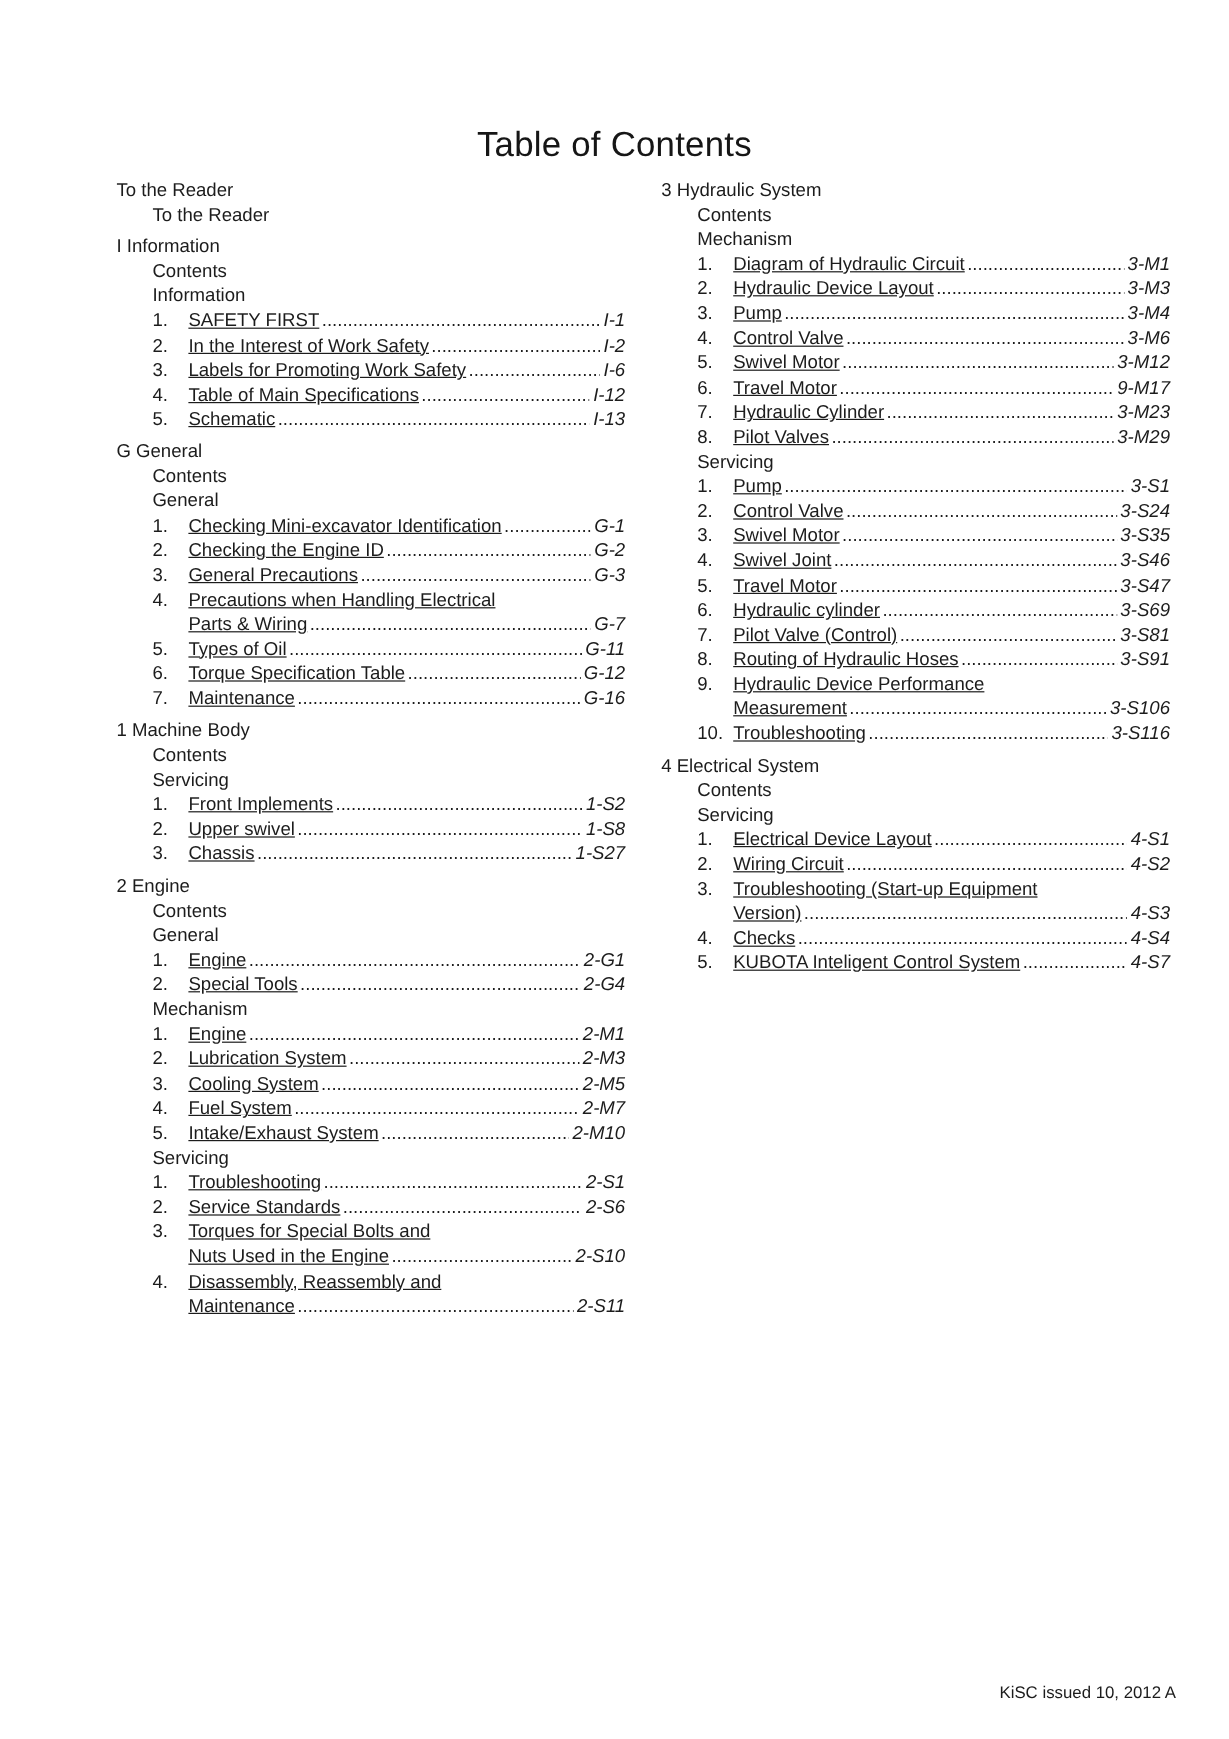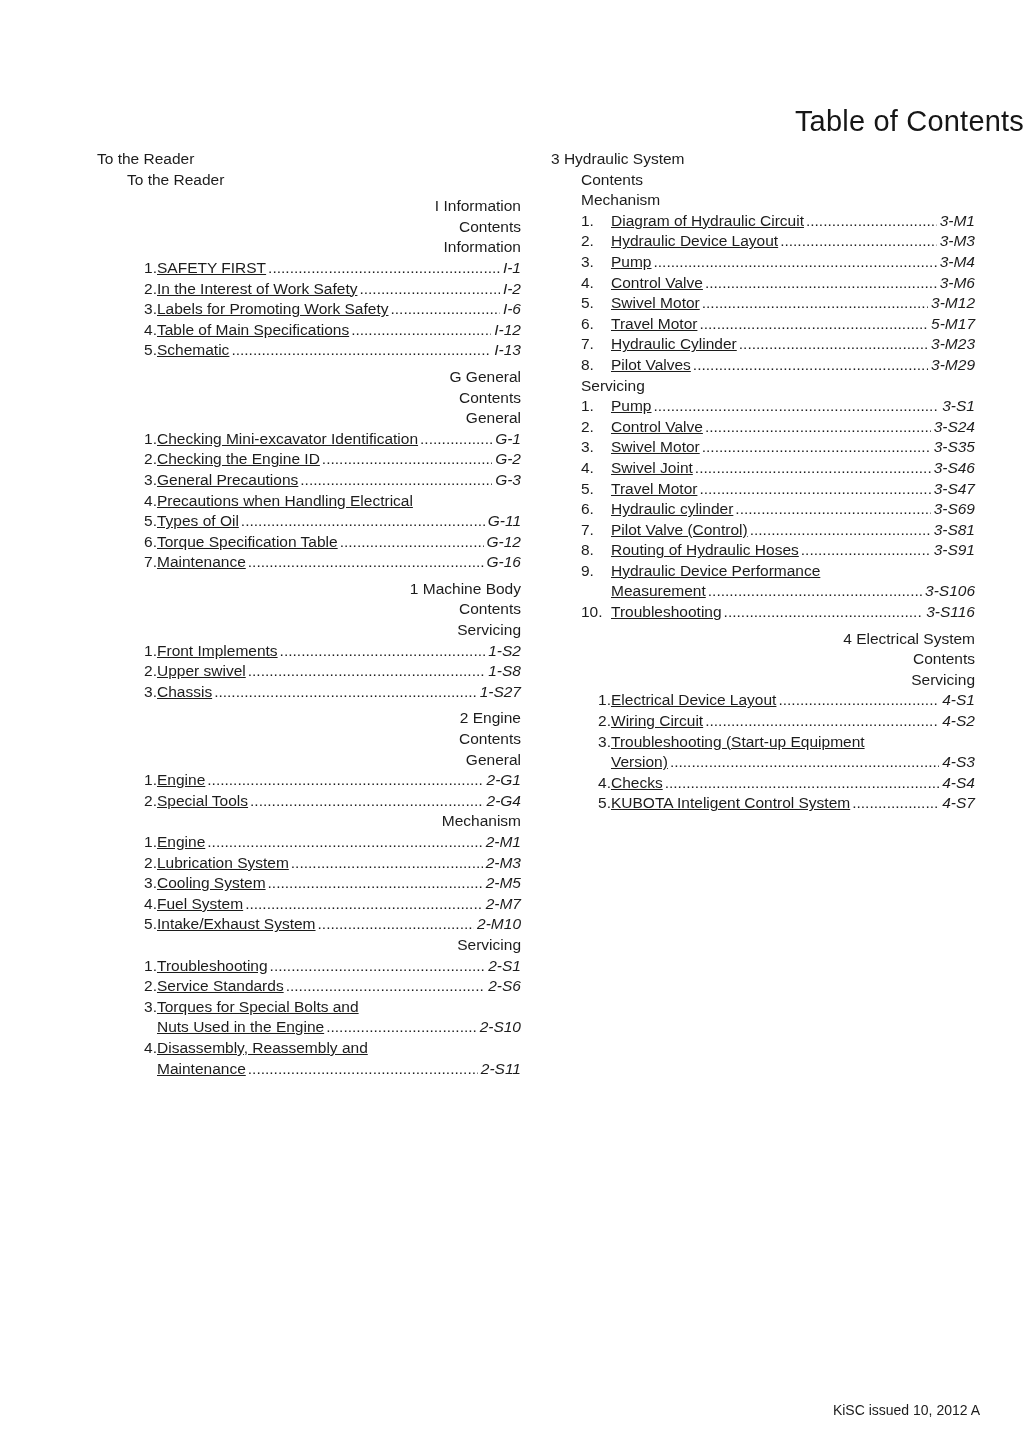--- a/index.html
+++ b/index.html
@@ -5,29 +5,29 @@
   * { margin: 0; padding: 0; box-sizing: border-box; }
   html, body { background: #ffffff; }
   .page {
     width: 1024px; height: 1449px; position: relative;
     background: #ffffff; color: #1c1c1c;
     font-family: "Liberation Sans", sans-serif;
     overflow: hidden; margin: 0 auto;
   }
   .doc-title {
     position: absolute; top: 105px; left: 0; width: 100%;
-    text-align: right; font-size: 29px; font-weight: 400;
+    text-align: center; font-size: 29px; font-weight: 400;
     letter-spacing: 0.2px; color: #161616;
   }
   .columns {
     position: absolute; top: 149px; left: 97px; width: 878px;
     display: flex; gap: 30px;
   }
   .col { flex: 1 1 0; min-width: 0; }
-  .toc-section + .toc-section { margin-top: 6px; text-align: right; }
+  .toc-section + .toc-section { margin-top: 6px; }
   .sec-title, .row { font-size: 15.5px; line-height: 20.6px; font-weight: 400; }
   .sub { padding-left: 30px; }
   .entry { display: flex; align-items: baseline; padding-left: 30px; }
   .num { flex: 0 0 30px; }
   .txt { flex: 0 0 auto; white-space: nowrap; text-decoration: underline; }
   .dots {
     flex: 1 1 auto; min-width: 0; overflow: hidden;
     white-space: nowrap; margin-left: 2px;
   }
   .dots::after {
@@ -110,20 +110,26 @@
     <span class="num">3.</span>
     <span class="txt">General Precautions</span>
     <span class="dots"></span>
     <span class="pg">G-3</span>
   </div>
             <div>
     <div class="row entry l1">
       <span class="num">4.</span>
       <span class="txt">Precautions when Handling Electrical</span>
     </div>
+    <div class="row entry l2">
+      <span class="num"></span>
+      <span class="txt">Parts &amp; Wiring</span>
+      <span class="dots"></span>
+      <span class="pg">G-7</span>
+    </div>
   </div>
             <div class="row entry">
     <span class="num">5.</span>
     <span class="txt">Types of Oil</span>
     <span class="dots"></span>
     <span class="pg">G-11</span>
   </div>
             <div class="row entry">
     <span class="num">6.</span>
     <span class="txt">Torque Specification Table</span>
@@ -284,21 +290,21 @@
             <div class="row entry">
     <span class="num">5.</span>
     <span class="txt">Swivel Motor</span>
     <span class="dots"></span>
     <span class="pg">3-M12</span>
   </div>
             <div class="row entry">
     <span class="num">6.</span>
     <span class="txt">Travel Motor</span>
     <span class="dots"></span>
-    <span class="pg">5-M17</span>
+    <span class="pg">9-M17</span>
   </div>
             <div class="row entry">
     <span class="num">7.</span>
     <span class="txt">Hydraulic Cylinder</span>
     <span class="dots"></span>
     <span class="pg">3-M23</span>
   </div>
             <div class="row entry">
     <span class="num">8.</span>
     <span class="txt">Pilot Valves</span>

